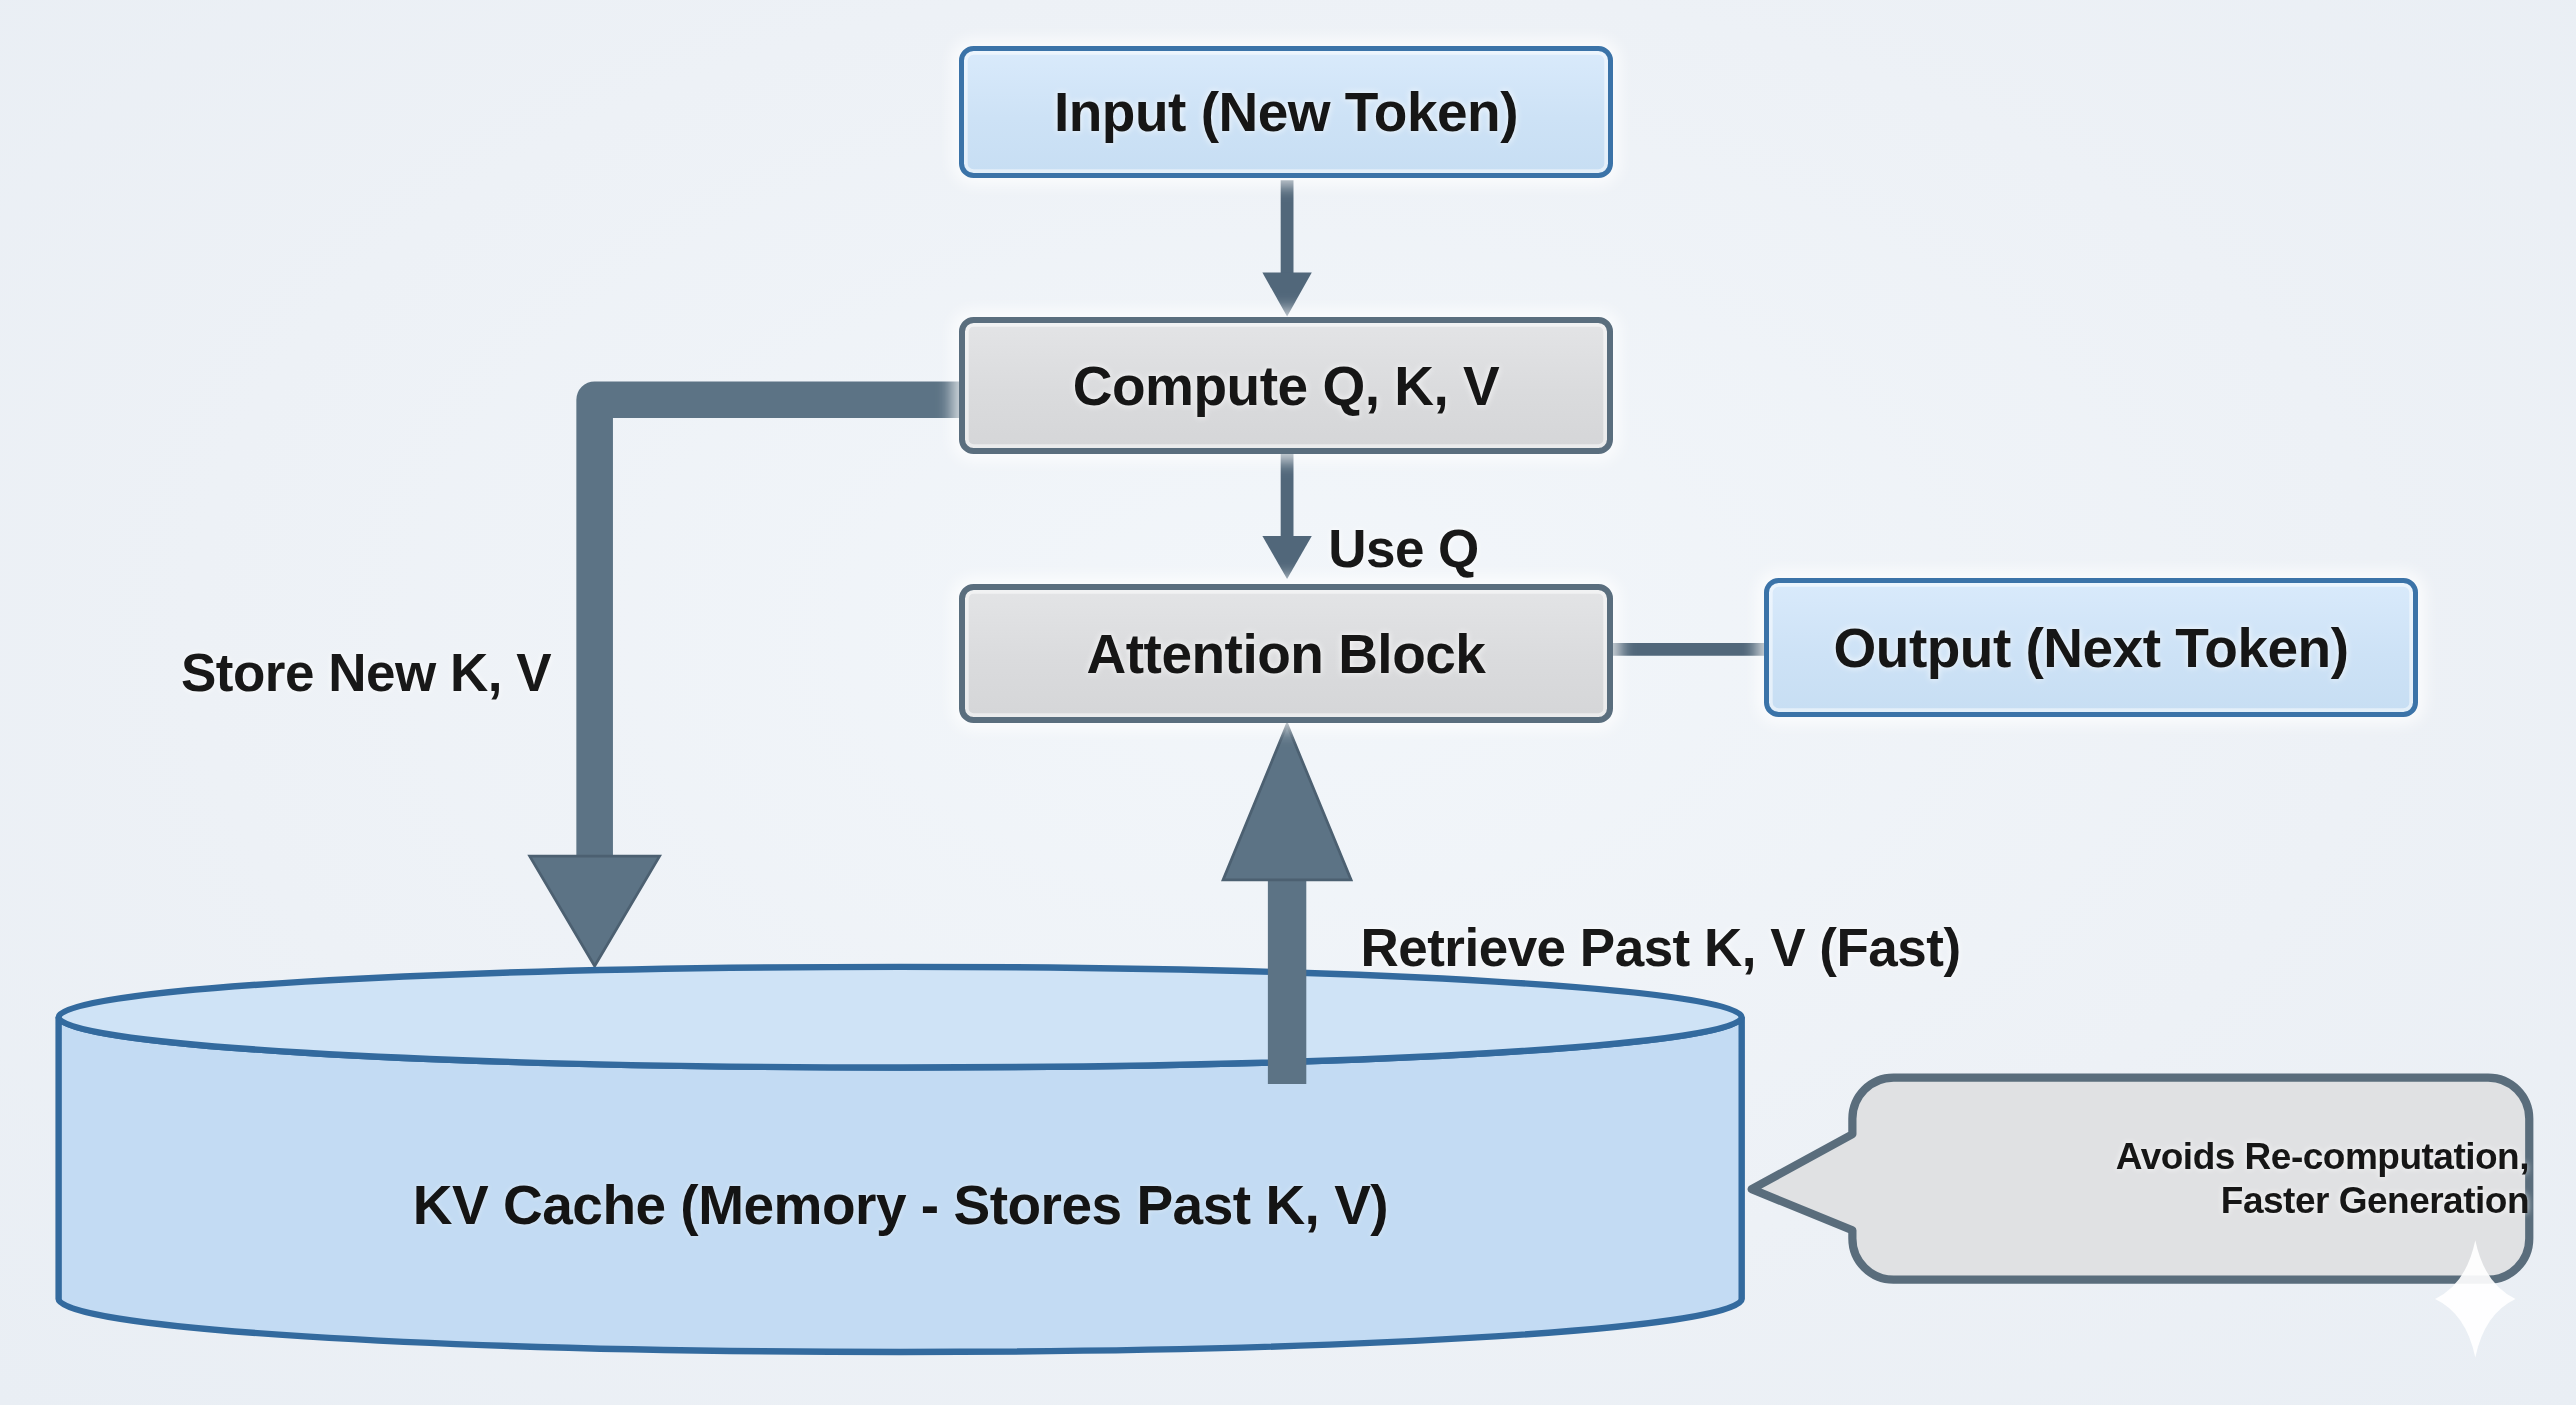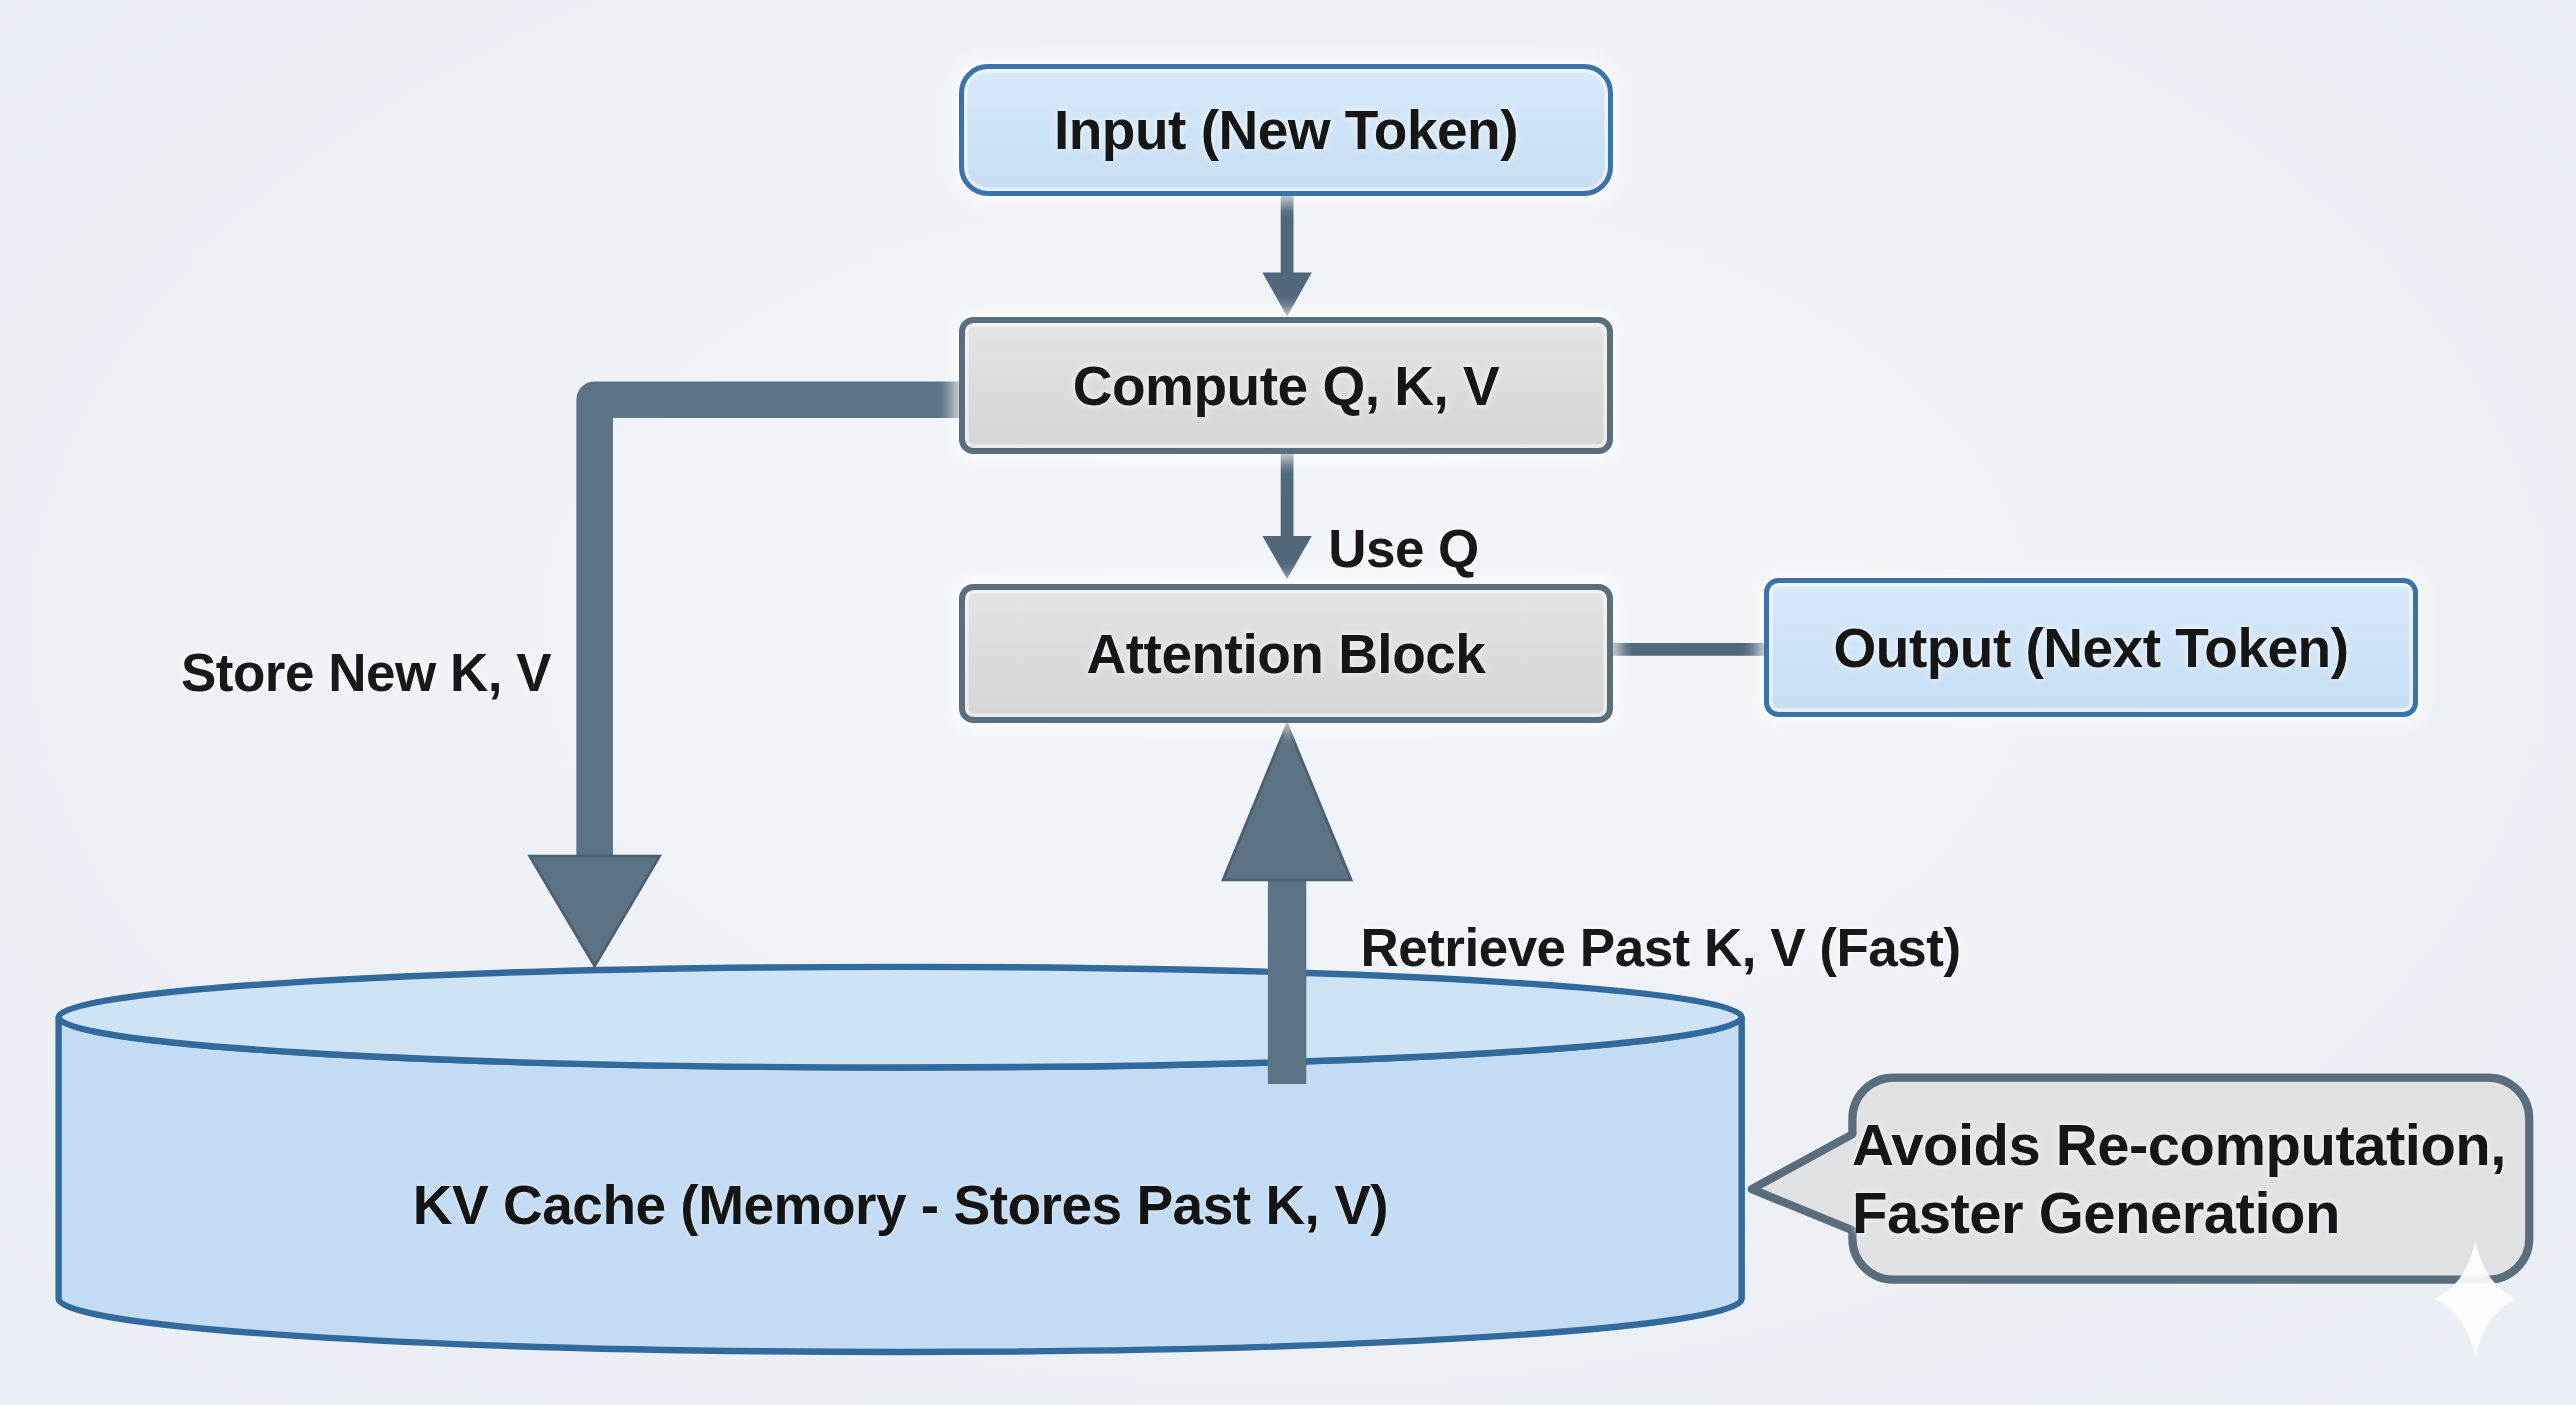--- a/index.html
+++ b/index.html
@@ -23,21 +23,21 @@
   }
   .node.blue {
     background: linear-gradient(180deg, #d9eafb 0%, #cde2f6 55%, #c7def3 100%);
     border:5.5px solid #3b73a8;
   }
   .node.gray {
     background: linear-gradient(180deg, #e3e4e6 0%, #dadbdd 55%, #d5d6d8 100%);
     border:6.4px solid #5a6e7e;
   }
 
-  #node-input     { left:959px; top:64px;  width:644px; height:122px;border-radius:29px; }
+  #node-input     { left:959px; top:46px;  width:644px; height:122px; }
   #node-compute   { left:959px; top:317px; width:642px; height:125px; }
   #node-attention { left:959px; top:584px; width:642px; height:127px; }
   #node-output    { left:1752px; top:578px; width:644px; height:129px;margin-left:12px; }
 
   .edge-label {
     position:absolute; z-index:3;
     font-size:53px; font-weight:bold; color:#181818;
     text-shadow:0 0 6.4px rgba(255,255,255,0.95);
     text-align:center; letter-spacing:-0.5px; white-space:nowrap;
   }
@@ -46,22 +46,22 @@
   #label-retrieve { left:1345px; top:917px; width:631px; }
 
   #label-kv-cache {
     position:absolute; z-index:3; left:59px; top:1173px; width:1683px;
     text-align:center; font-size:55px; font-weight:bold; color:#141414;
     letter-spacing:-0.5px; text-shadow:0 0 5.5px rgba(230,240,250,0.8);
   }
 
   #callout-text {
     position:absolute; z-index:3; left:1852px; top:1078px; width:677px; height:202px;
-    display:flex; flex-direction:column; align-items:flex-start; justify-content:center;
-    font-size:58px; font-weight:bold; color:#161616; line-height:1.18;
+    display:flex; flex-direction:column; align-items:flex-end; justify-content:center;
+    font-size:37px; font-weight:bold; color:#161616; line-height:1.18;
     text-shadow:0 0 6.4px rgba(255,255,255,0.9); letter-spacing:-0.5px; white-space:nowrap;
   }
 </style>
 </head>
 <body>
 
 <div class="canvas">
 
   <svg class="layer" viewBox="0 0 2816 1536">
 

